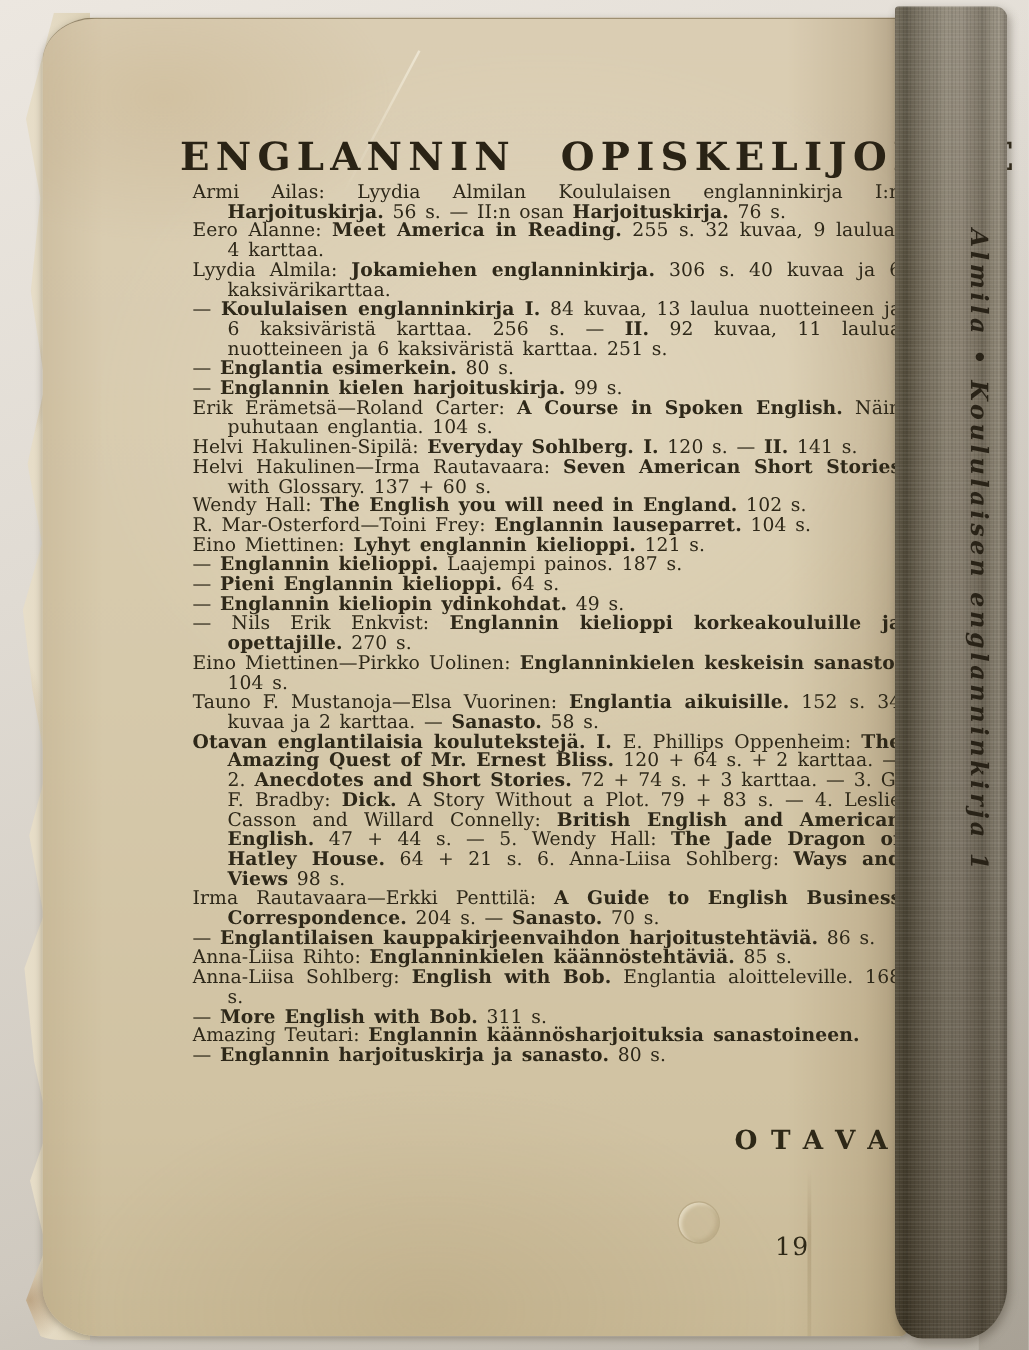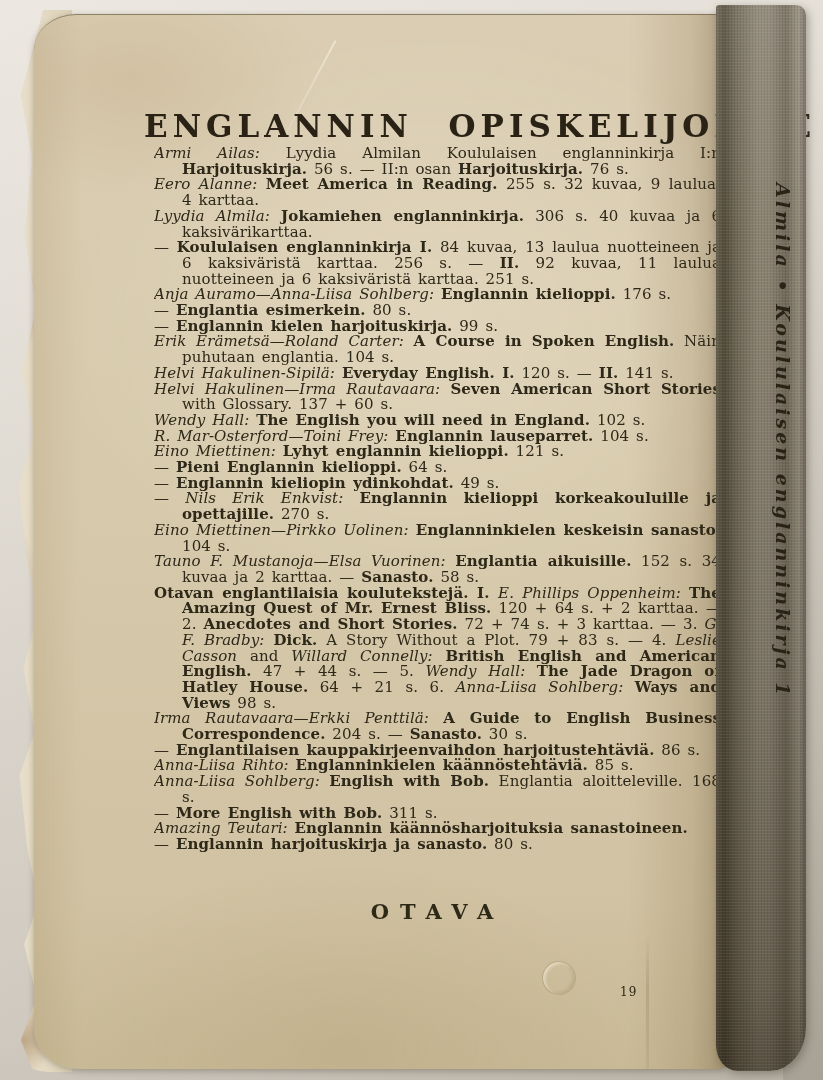--- a/index.html
+++ b/index.html
@@ -42,32 +42,32 @@
   .title{
     position:absolute;left:110px;top:72px;width:570px;text-align:center;
     font-size:31px;font-weight:700;letter-spacing:5px;word-spacing:20px;
     color:#2a2315;white-space:nowrap;
   }
   .booklist{
     position:absolute;left:120px;top:131px;width:567px;height:732px;overflow:hidden;
     font-size:15px;line-height:15.7px;letter-spacing:0.1px;word-spacing:2px;
   }
   .entry{margin:0;padding-left:28px;text-indent:-28px;text-align:justify;}
-  .entry .it{font-style:italic;}
+  .entry .it{}
   .entry .bd{font-weight:700;}
   .publisher{
-    position:absolute;left:120px;top:884px;width:567px;text-align:center;
+    position:absolute;left:120px;top:884px;width:567px;text-align:right;
     font-size:21px;font-weight:600;letter-spacing:11px;color:#2e2817;
   }
   .stamp{
     position:absolute;left:508px;top:946px;width:32px;height:32px;border-radius:50%;
     border:1px solid rgba(125,103,62,0.22);transform:rotate(-12deg);
     box-shadow:inset 2px 2px 3px rgba(255,250,235,0.45), inset -2px -2px 3px rgba(125,103,62,0.18);
   }
-  .pagenum{position:absolute;left:586px;top:970px;font-size:12px;color:#2e2817;letter-spacing:1px;}
+  .pagenum{position:absolute;left:586px;top:970px;font-size:20px;color:#2e2817;letter-spacing:1px;}
   .spine{
     position:absolute;left:716px;top:5px;width:90px;height:1066px;
     border-radius:3px 10px 36px 22px / 3px 10px 44px 26px;
     background:
       repeating-linear-gradient(0deg, rgba(255,255,255,0.06) 0 1px, rgba(0,0,0,0.0) 1px 3px),
       repeating-linear-gradient(90deg, rgba(0,0,0,0.08) 0 1px, rgba(255,255,255,0.0) 1px 3px),
       linear-gradient(180deg, rgba(255,255,255,0.10) 0%, rgba(255,255,255,0.0) 22%, rgba(0,0,0,0.10) 62%, rgba(25,18,6,0.32) 92%, rgba(25,18,6,0.45) 100%),
       linear-gradient(90deg,#6a6250 0%,#534c3b 9%,#6e6655 22%,#8b8372 46%,#8a8171 60%,#716959 78%,#948c7b 92%,#6f675a 100%);
     box-shadow:2px 3px 8px rgba(80,72,58,0.45);
   }
@@ -86,36 +86,36 @@
 <div class="deckle"></div>
 
 <div class="page">
   <div class="crease-d"></div>
   <h1 class="title">ENGLANNIN OPISKELIJOILLE</h1>
   <div class="booklist">
       <p class="entry"><span class="it">Armi Ailas: </span><span class="nm">Lyydia Almilan Koululaisen englanninkirja I:n </span><span class="bd">Harjoituskirja.</span><span class="nm"> 56 s. — II:n osan </span><span class="bd">Harjoituskirja.</span><span class="nm"> 76 s.</span></p>
       <p class="entry"><span class="it">Eero Alanne: </span><span class="bd">Meet America in Reading.</span><span class="nm"> 255 s. 32 kuvaa, 9 laulua, 4 karttaa.</span></p>
       <p class="entry"><span class="it">Lyydia Almila: </span><span class="bd">Jokamiehen englanninkirja.</span><span class="nm"> 306 s. 40 kuvaa ja 6 kaksivärikarttaa.</span></p>
       <p class="entry"><span class="nm">— </span><span class="bd">Koululaisen englanninkirja I.</span><span class="nm"> 84 kuvaa, 13 laulua nuotteineen ja 6 kaksiväristä karttaa. 256 s. — </span><span class="bd">II.</span><span class="nm"> 92 kuvaa, 11 laulua nuotteineen ja 6 kaksiväristä karttaa. 251 s.</span></p>
-      <p class="entry"><span class="it">Anja Auramo—Anna-Liisa Sohlberg: </span><span class="bd">Englannin kielioppi.</span><span class="nm"> 176 s.</span></p>
       <p class="entry"><span class="nm">— </span><span class="bd">Englantia esimerkein.</span><span class="nm"> 80 s.</span></p>
       <p class="entry"><span class="nm">— </span><span class="bd">Englannin kielen harjoituskirja.</span><span class="nm"> 99 s.</span></p>
       <p class="entry"><span class="it">Erik Erämetsä—Roland Carter: </span><span class="bd">A Course in Spoken English.</span><span class="nm"> Näin puhutaan englantia. 104 s.</span></p>
-      <p class="entry"><span class="it">Helvi Hakulinen-Sipilä: </span><span class="bd">Everyday English. I.</span><span class="nm"> 120 s. — </span><span class="bd">II.</span><span class="nm"> 141 s.</span></p>
+      <p class="entry"><span class="it">Helvi Hakulinen-Sipilä: </span><span class="bd">Everyday Sohlberg. I.</span><span class="nm"> 120 s. — </span><span class="bd">II.</span><span class="nm"> 141 s.</span></p>
       <p class="entry"><span class="it">Helvi Hakulinen—Irma Rautavaara: </span><span class="bd">Seven American Short Stories</span><span class="nm"> with Glossary. 137 + 60 s.</span></p>
       <p class="entry"><span class="it">Wendy Hall: </span><span class="bd">The English you will need in England.</span><span class="nm"> 102 s.</span></p>
       <p class="entry"><span class="it">R. Mar-Osterford—Toini Frey: </span><span class="bd">Englannin lauseparret.</span><span class="nm"> 104 s.</span></p>
       <p class="entry"><span class="it">Eino Miettinen: </span><span class="bd">Lyhyt englannin kielioppi.</span><span class="nm"> 121 s.</span></p>
+      <p class="entry"><span class="nm">— </span><span class="bd">Englannin kielioppi.</span><span class="nm"> Laajempi painos. 187 s.</span></p>
       <p class="entry"><span class="nm">— </span><span class="bd">Pieni Englannin kielioppi.</span><span class="nm"> 64 s.</span></p>
       <p class="entry"><span class="nm">— </span><span class="bd">Englannin kieliopin ydinkohdat.</span><span class="nm"> 49 s.</span></p>
       <p class="entry"><span class="nm">— </span><span class="it">Nils Erik Enkvist: </span><span class="bd">Englannin kielioppi korkeakouluille ja opettajille.</span><span class="nm"> 270 s.</span></p>
       <p class="entry"><span class="it">Eino Miettinen—Pirkko Uolinen: </span><span class="bd">Englanninkielen keskeisin sanasto.</span><span class="nm"> 104 s.</span></p>
       <p class="entry"><span class="it">Tauno F. Mustanoja—Elsa Vuorinen: </span><span class="bd">Englantia aikuisille.</span><span class="nm"> 152 s. 34 kuvaa ja 2 karttaa. — </span><span class="bd">Sanasto.</span><span class="nm"> 58 s.</span></p>
       <p class="entry"><span class="bd">Otavan englantilaisia koulutekstejä. I. </span><span class="it">E. Phillips Oppenheim: </span><span class="bd">The Amazing Quest of Mr. Ernest Bliss.</span><span class="nm"> 120 + 64 s. + 2 karttaa. — 2. </span><span class="bd">Anecdotes and Short Stories.</span><span class="nm"> 72 + 74 s. + 3 karttaa. — 3. </span><span class="it">G. F. Bradby: </span><span class="bd">Dick.</span><span class="nm"> A Story Without a Plot. 79 + 83 s. — 4. </span><span class="it">Leslie Casson</span><span class="nm"> and </span><span class="it">Willard Connelly: </span><span class="bd">British English and American English.</span><span class="nm"> 47 + 44 s. — 5. </span><span class="it">Wendy Hall: </span><span class="bd">The Jade Dragon of Hatley House.</span><span class="nm"> 64 + 21 s. 6. </span><span class="it">Anna-Liisa Sohlberg: </span><span class="bd">Ways and Views</span><span class="nm"> 98 s.</span></p>
-      <p class="entry"><span class="it">Irma Rautavaara—Erkki Penttilä: </span><span class="bd">A Guide to English Business Correspondence.</span><span class="nm"> 204 s. — </span><span class="bd">Sanasto.</span><span class="nm"> 30 s.</span></p>
+      <p class="entry"><span class="it">Irma Rautavaara—Erkki Penttilä: </span><span class="bd">A Guide to English Business Correspondence.</span><span class="nm"> 204 s. — </span><span class="bd">Sanasto.</span><span class="nm"> 70 s.</span></p>
       <p class="entry"><span class="nm">— </span><span class="bd">Englantilaisen kauppakirjeenvaihdon harjoitustehtäviä.</span><span class="nm"> 86 s.</span></p>
       <p class="entry"><span class="it">Anna-Liisa Rihto: </span><span class="bd">Englanninkielen käännöstehtäviä.</span><span class="nm"> 85 s.</span></p>
       <p class="entry"><span class="it">Anna-Liisa Sohlberg: </span><span class="bd">English with Bob.</span><span class="nm"> Englantia aloitteleville. 168 s.</span></p>
       <p class="entry"><span class="nm">— </span><span class="bd">More English with Bob.</span><span class="nm"> 311 s.</span></p>
       <p class="entry"><span class="it">Amazing Teutari: </span><span class="bd">Englannin käännösharjoituksia sanastoineen.</span></p>
       <p class="entry"><span class="nm">— </span><span class="bd">Englannin harjoituskirja ja sanasto.</span><span class="nm"> 80 s.</span></p>
     </div>
   <div class="publisher">OTAVA</div>
   <div class="crease-v"></div>
   <div class="stamp"></div>

